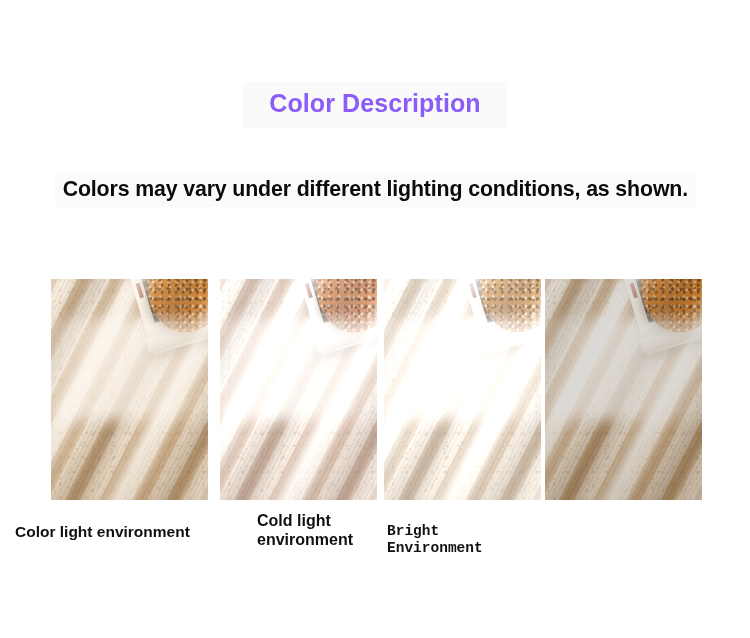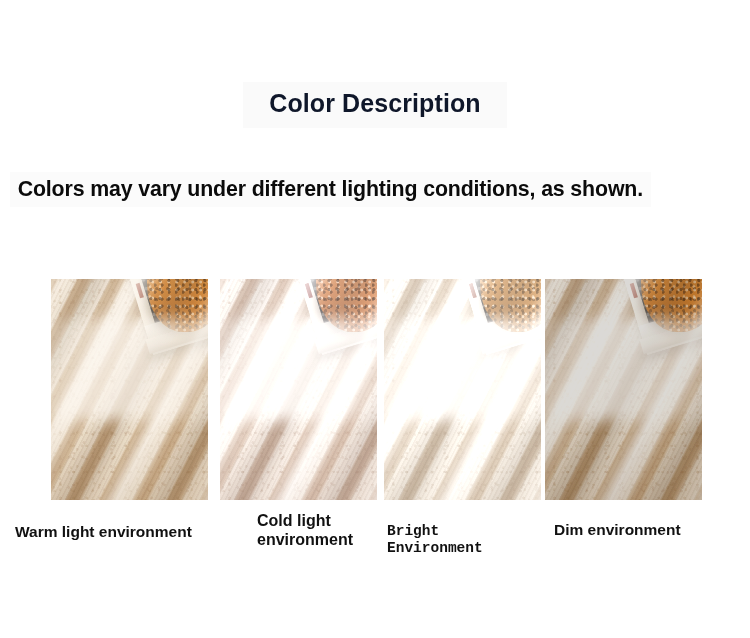--- a/index.html
+++ b/index.html
@@ -24,30 +24,31 @@
     position: absolute;
     left: 0; top: 82px;
     width: 750px;
     text-align: center;
   }
   .title {
     display: inline-block;
     font-size: 25px;
     font-weight: bold;
     letter-spacing: 0.1px;
-    color: #0f172a;
+    color: #8b5cf6;
     background: #fafafa;
     padding: 8px 26px 10px 26px;
     line-height: 1.1;
   }
 
   .subtitle-wrap {
     position: absolute;
     left: 0; top: 172px;
     width: 750px;
+    text-align: center;
   }
   .subtitle {
     display: inline-block;
     font-size: 22px;
     font-weight: bold;
     letter-spacing: -0.15px;
     color: #0b0b0b;
     background: #fbfbfb;
     padding: 4px 8px 6px 8px;
     line-height: 1.15;
@@ -394,18 +395,17 @@
         </div>
         <div class="light-streaks"></div>
         <div class="hot-band"></div>
         <div class="vignette"></div>
       </div>
       <div class="grade"></div>
     </div>
 
   </div>
 
-  <div class="caption cap1">Warm light environment</div>
+  <div class="caption cap1">Color light environment</div>
   <div class="caption cap2">Cold light environment</div>
   <div class="caption cap3">Bright Environment</div>
-  <div class="caption cap4">Dim environment</div>
 
 </div>
 
 </body></html>

